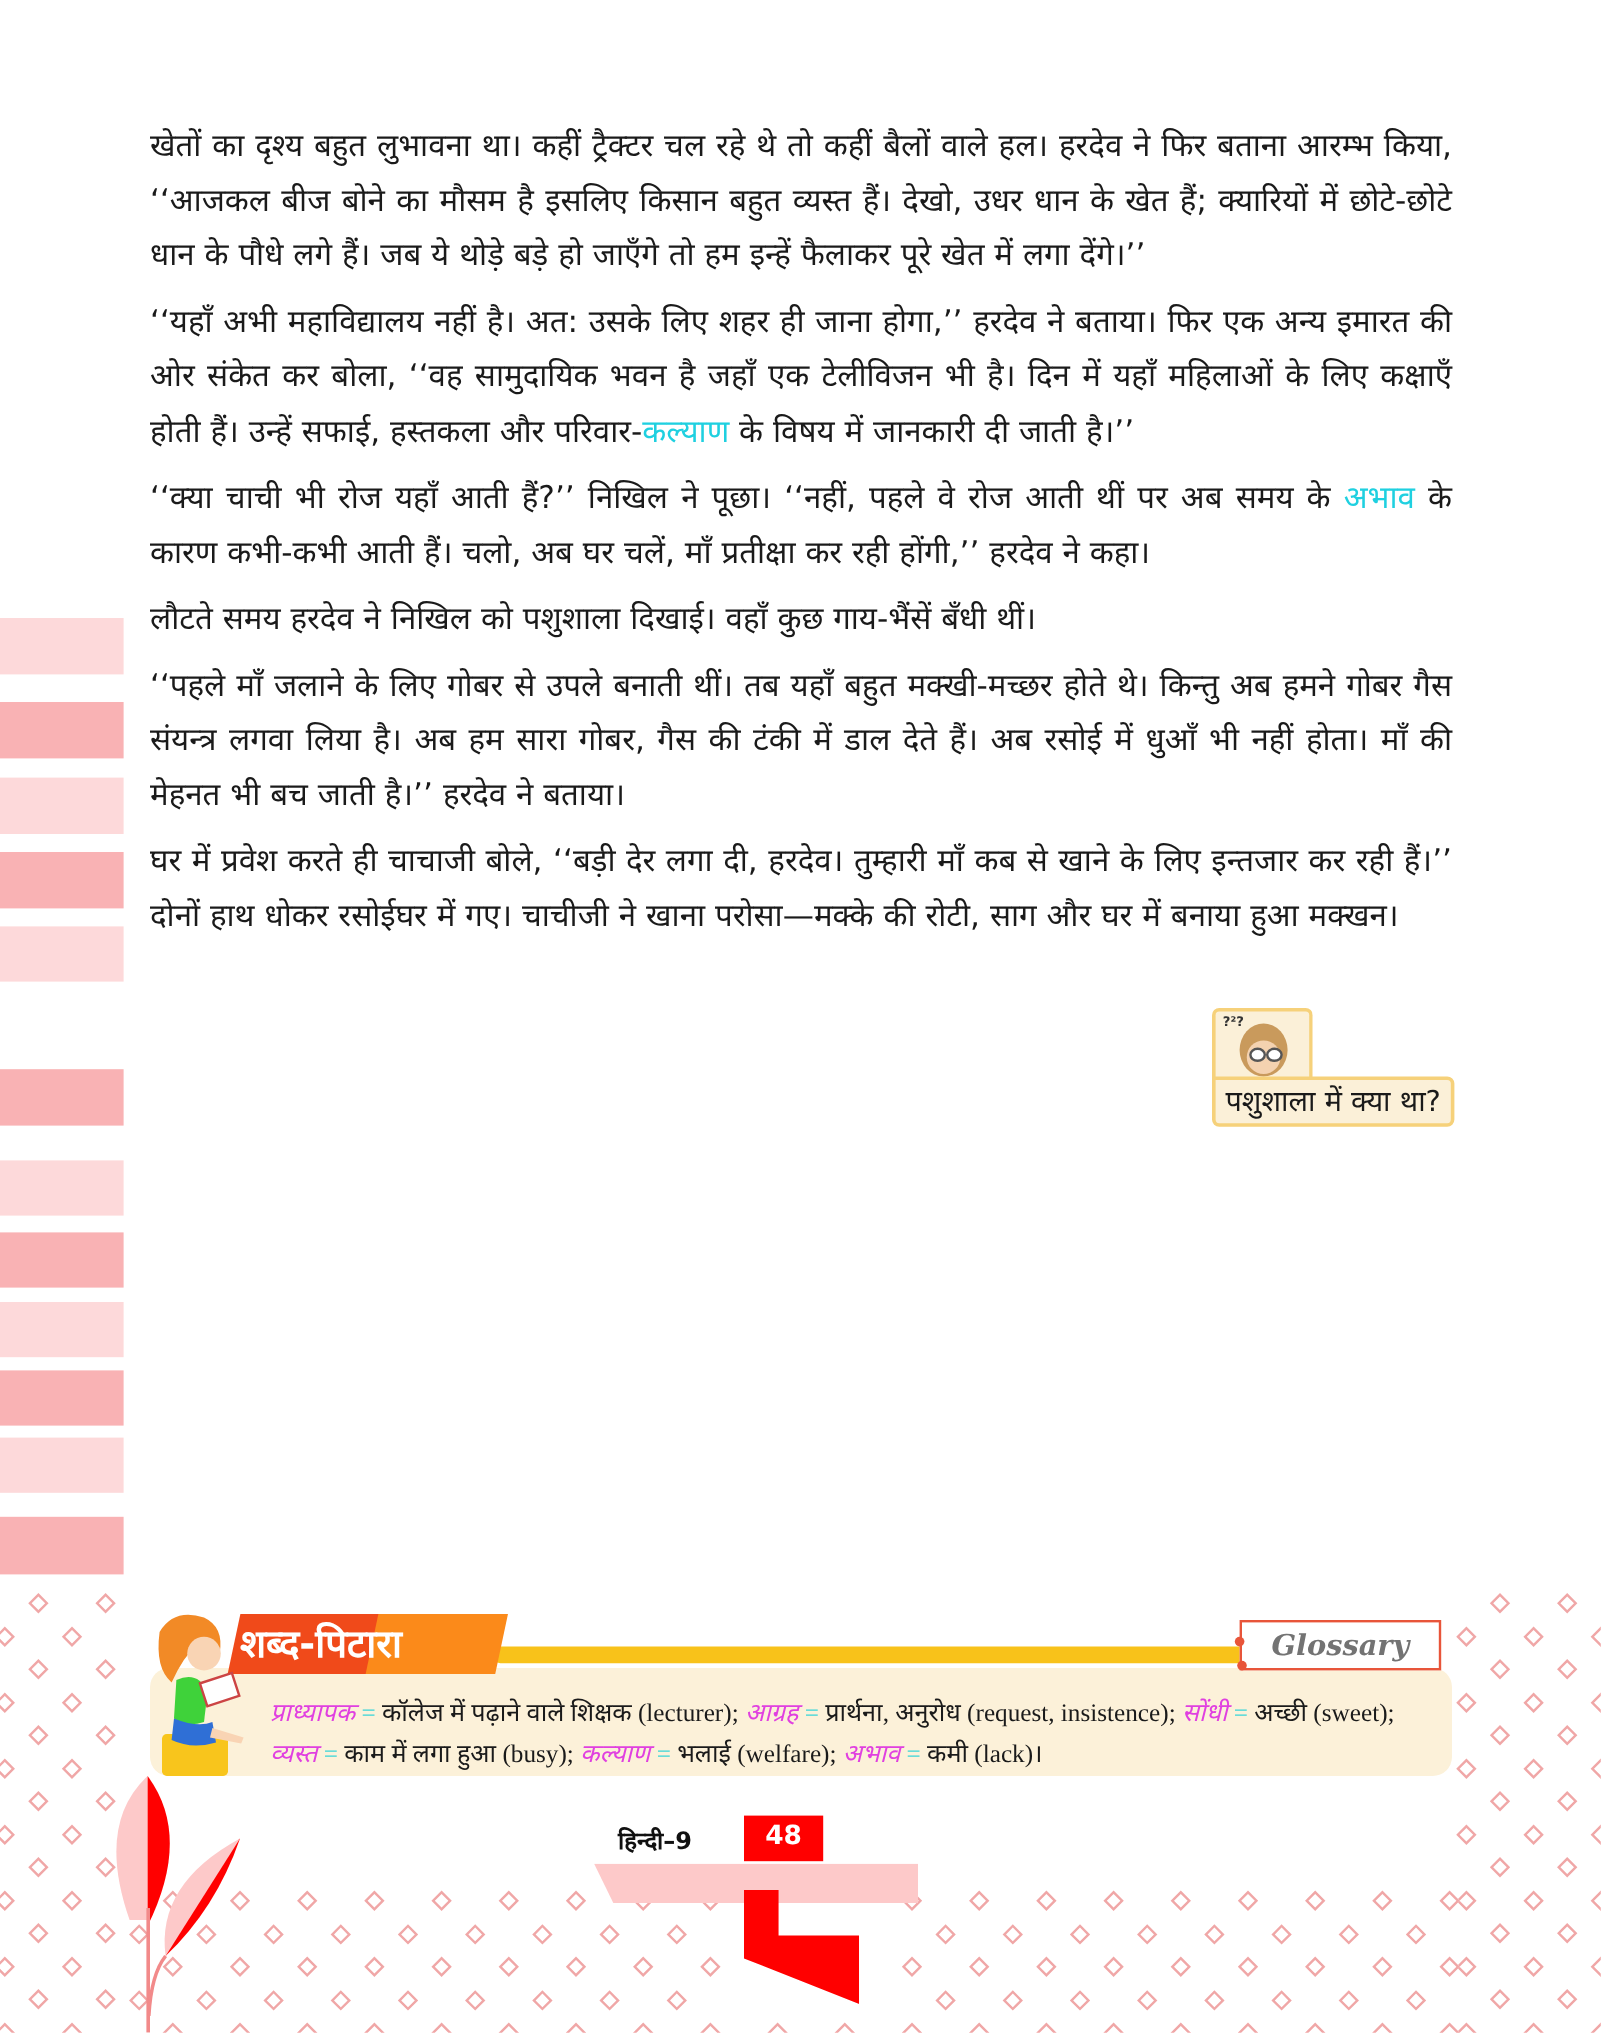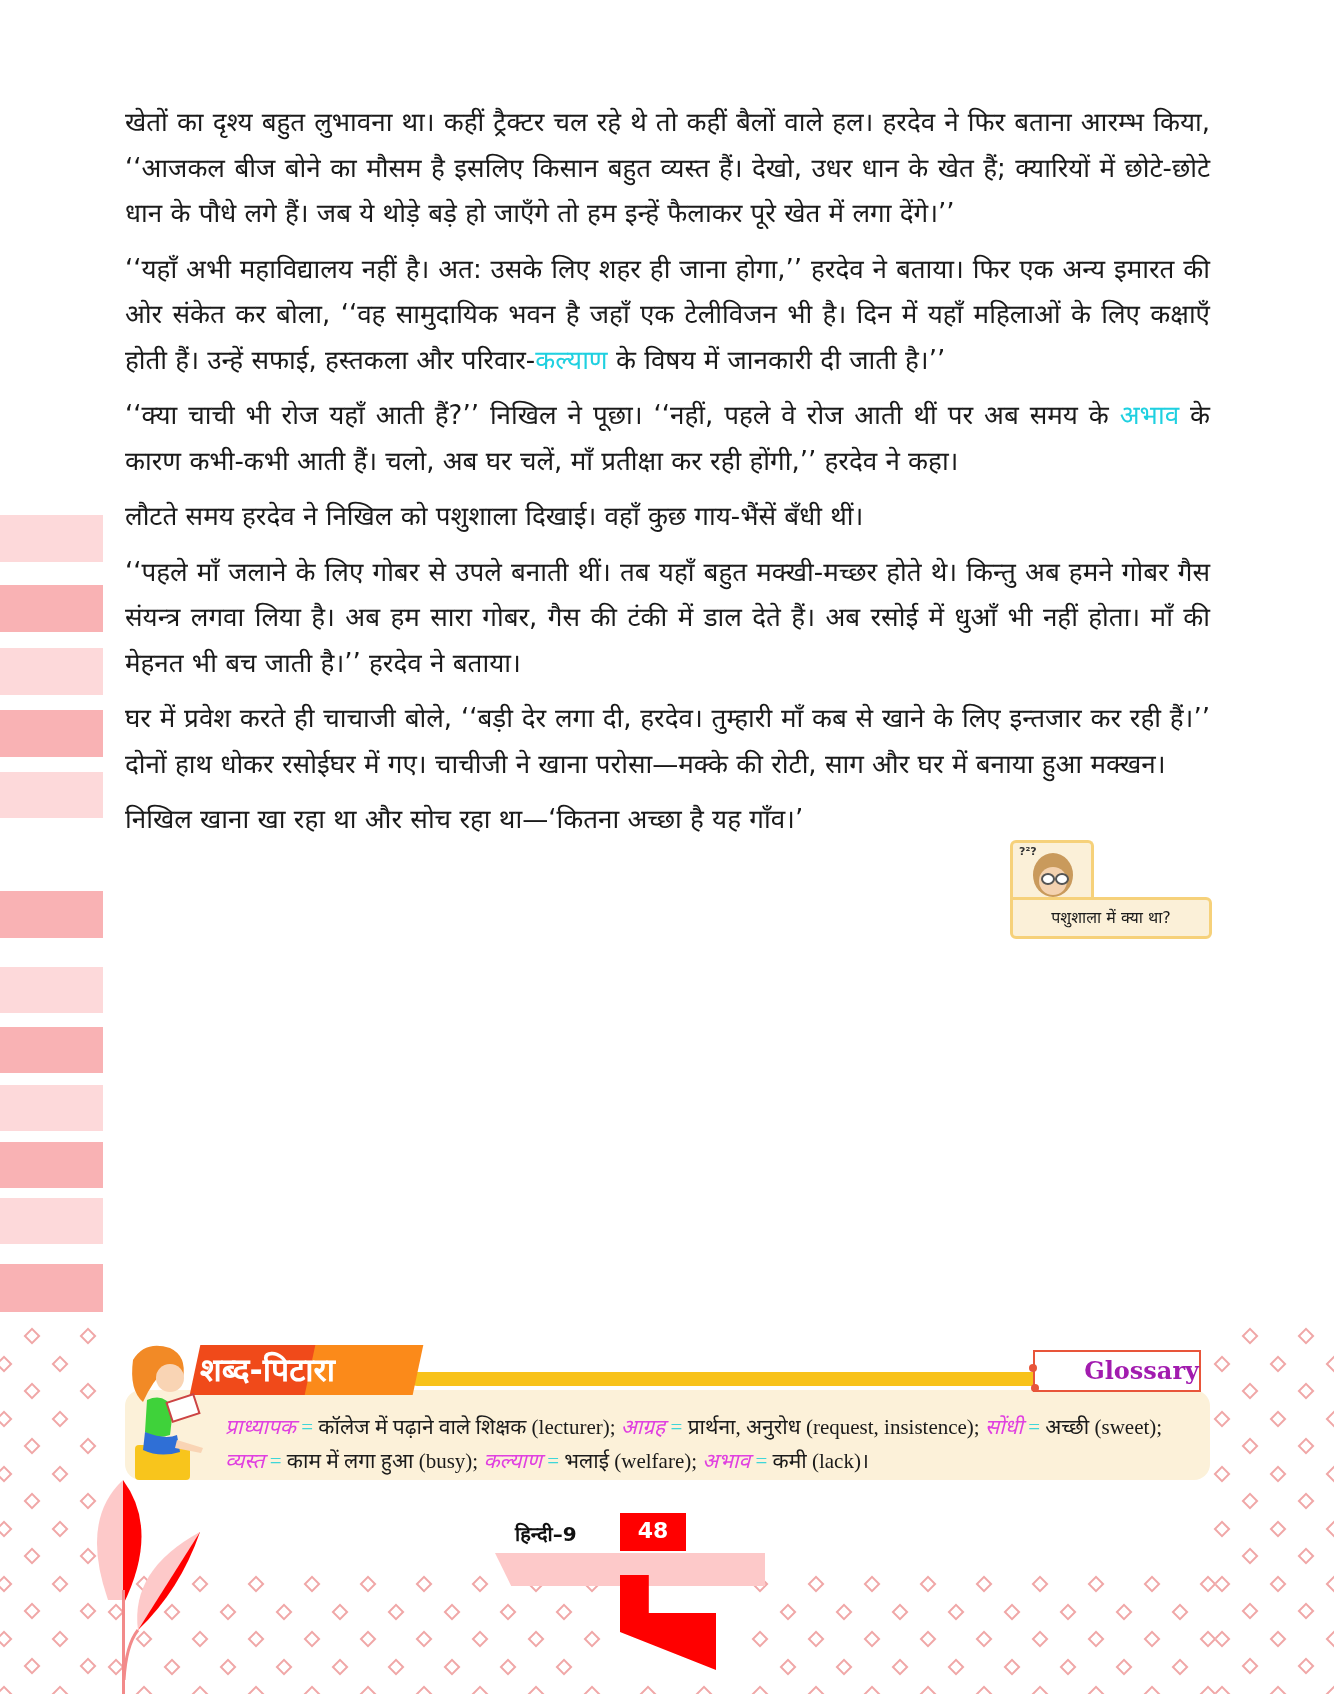--- a/index.html
+++ b/index.html
@@ -8,40 +8,40 @@
   .stripe { position:absolute; left:0; width:103px; }
   .stripe.light { background:#fdd9da; }
   .stripe.dark { background:#f9b2b4; }
   .body-text { position:absolute; left:125px; width:1085px; font-size:26px; line-height:45.5px; }
   .para { margin:0 0 10px 0; text-align:justify; }
   .hl-cyan { color:#1fd0e0; }
   .callout { position:absolute; left:1010px; top:840px; width:202px; height:102px; }
   .callout .pic { position:absolute; left:0; top:0; width:78px; height:60px; background:#fbf0d8;
                   border:3px solid #f6d17a; border-bottom:none; border-radius:6px 6px 0 0; }
   .callout .label { position:absolute; left:0; top:57px; width:196px; height:36px; background:#fbf0d8;
-                    border:3px solid #f6d17a; border-radius:0 6px 6px 6px; font-size:16px; line-height:36px;
+                    border:3px solid #f6d17a; border-radius:0 6px 6px 6px; font-size:24px; line-height:36px;
                     text-align:center; color:#1a1a1a; }
   .face { position:absolute; left:20px; top:10px; width:40px; height:44px; border-radius:50%;
           background:#c99a5c; }
   .face .skin { position:absolute; left:6px; top:14px; width:28px; height:28px; border-radius:50%; background:#f4d2b0; }
   .face .glass { position:absolute; top:20px; width:10px; height:8px; border:2px solid #555; border-radius:50%; background:#fff; }
   .qmarks { position:absolute; left:6px; top:2px; font-size:11px; font-weight:bold; color:#333; }
   .diamonds { position:absolute; }
   .dm { position:absolute; width:8px; height:8px; border:2.5px solid #f0a7a7; transform:rotate(45deg); background:#fff; }
   .glossary { position:absolute; left:125px; top:1390px; width:1085px; height:90px; background:#fcf1d9; border-radius:16px; }
   .gl-text { position:absolute; left:100px; top:20px; width:970px; font-family:"Liberation Serif", serif; font-size:21px; line-height:34px; color:#1a1a1a; }
   .gl-term { color:#e040e0;font-style:italic; }
   .gl-eq { color:#3fd6d8; }
   .banner-left { position:absolute; left:195px; top:1345px; width:120px; height:50px; background:#f04a1a; transform:skewX(-12deg); }
   .banner-right { position:absolute; left:310px; top:1345px; width:108px; height:50px; background:#fb8a1a; transform:skewX(-12deg); }
   .banner-text { position:absolute; left:200px; top:1345px; font-size:32px; font-weight:bold; color:#fff; line-height:50px; }
   .yellow-wave { position:absolute; left:410px; top:1372px; width:640px; height:14px; background:#f8c21a; border-radius:8px; }
   .glossary-tag { position:absolute; left:1033px; top:1350px; width:164px; height:38px; background:#fff;
-                  border:2px solid #e8553a; font-family:"DejaVu Serif", serif; font-weight:bold;
-                  font-size:24px; line-height:38px; text-align:right; color:#a21caf; }
+                  border:2px solid #e8553a; font-family:"DejaVu Serif", serif; font-style:italic; font-weight:bold;
+                  font-size:24px; line-height:38px; text-align:center; color:#737373; }
   .tag-dot { position:absolute; width:8px; height:8px; border-radius:50%; background:#e8553a; }
   .girl { position:absolute; left:125px; top:1340px; width:80px; height:140px; }
   .footer-text { position:absolute; left:515px; top:1520px; font-size:20px; font-weight:bold; color:#111; }
   .page-box { position:absolute; left:620px; top:1513px; width:66px; height:38px; background:#ff0000; color:#fff;
               font-size:22px; font-weight:bold; text-align:center; line-height:36px; }
   .ribbon { position:absolute; left:495px; top:1553px; width:270px; height:33px; background:#fdc9c9;
             clip-path:polygon(0 0,100% 0,100% 100%,6% 100%); }
   .red-drop { position:absolute; left:620px; top:1575px; width:96px; height:95px; background:#ff0000;
               clip-path:polygon(0 0,30% 0,30% 40%,100% 40%,100% 100%,0 60%); }
   .leaf { position:absolute; }
@@ -64,21 +64,20 @@
   <div class="stripe dark" style="top:1264px;height:48px"></div>
 </div>
 
 <div class="body-text" style="top:100px">
   <p class="para">खेतों का दृश्य बहुत लुभावना था। कहीं ट्रैक्टर चल रहे थे तो कहीं बैलों वाले हल। हरदेव ने फिर बताना आरम्भ किया, ‘‘आजकल बीज बोने का मौसम है इसलिए किसान बहुत व्यस्त हैं। देखो, उधर धान के खेत हैं; क्यारियों में छोटे-छोटे धान के पौधे लगे हैं। जब ये थोड़े बड़े हो जाएँगे तो हम इन्हें फैलाकर पूरे खेत में लगा देंगे।’’</p>
   <p class="para"><span>‘‘यहाँ अभी महाविद्यालय नहीं है। अत: उसके लिए शहर ही जाना होगा,’’ हरदेव ने बताया। फिर एक अन्य इमारत की ओर संकेत कर बोला, ‘‘वह सामुदायिक भवन है जहाँ एक टेलीविजन भी है। दिन में यहाँ महिलाओं के लिए कक्षाएँ होती हैं। उन्हें सफाई, हस्तकला और परिवार-</span><span class="hl-cyan">कल्याण</span><span> के विषय में जानकारी दी जाती है।’’</span></p>
   <p class="para"><span>‘‘क्या चाची भी रोज यहाँ आती हैं?’’ निखिल ने पूछा। ‘‘नहीं, पहले वे रोज आती थीं पर अब समय के </span><span class="hl-cyan">अभाव</span><span> के कारण कभी-कभी आती हैं। चलो, अब घर चलें, माँ प्रतीक्षा कर रही होंगी,’’ हरदेव ने कहा।</span></p>
   <p class="para" style="width:850px">लौटते समय हरदेव ने निखिल को पशुशाला दिखाई। वहाँ कुछ गाय-भैंसें बँधी थीं।</p>
   <p class="para">‘‘पहले माँ जलाने के लिए गोबर से उपले बनाती थीं। तब यहाँ बहुत मक्खी-मच्छर होते थे। किन्तु अब हमने गोबर गैस संयन्त्र लगवा लिया है। अब हम सारा गोबर, गैस की टंकी में डाल देते हैं। अब रसोई में धुआँ भी नहीं होता। माँ की मेहनत भी बच जाती है।’’ हरदेव ने बताया।</p>
   <p class="para">घर में प्रवेश करते ही चाचाजी बोले, ‘‘बड़ी देर लगा दी, हरदेव। तुम्हारी माँ कब से खाने के लिए इन्तजार कर रही हैं।’’ दोनों हाथ धोकर रसोईघर में गए। चाचीजी ने खाना परोसा—मक्के की रोटी, साग और घर में बनाया हुआ मक्खन।</p>
-  <p class="para">निखिल खाना खा रहा था और सोच रहा था—‘कितना अच्छा है यह गाँव।’</p>
 </div>
 
 <div class="callout">
   <div class="pic">
     <span class="qmarks">?²?</span>
     <div class="face">
       <div class="skin"></div>
       <div class="glass" style="left:8px"></div>
       <div class="glass" style="left:22px"></div>
     </div>

